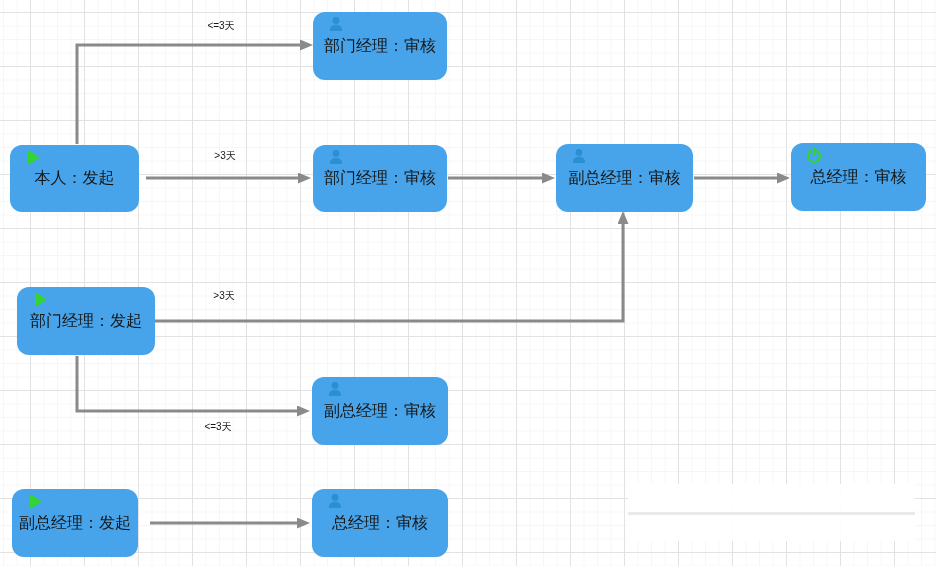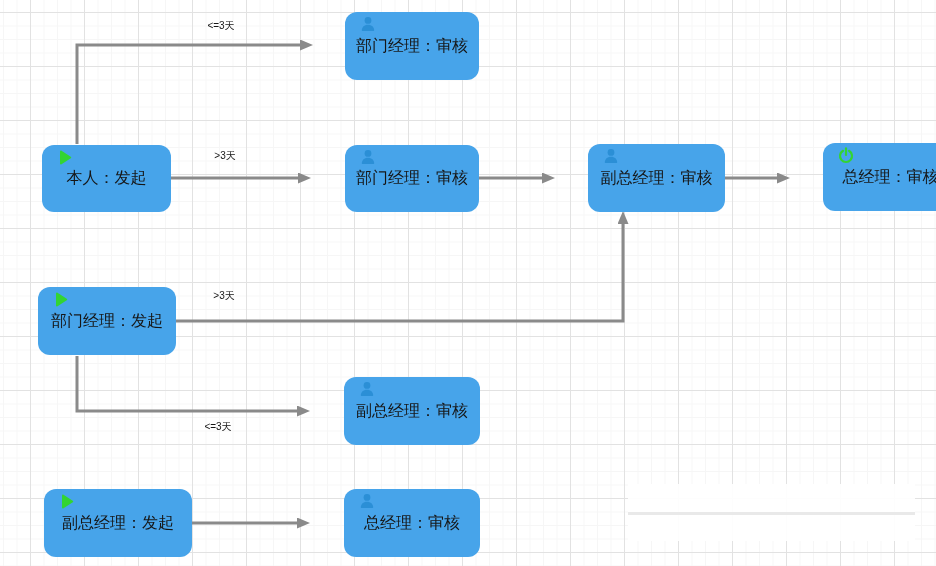--- a/index.html
+++ b/index.html
@@ -29,35 +29,35 @@
       linear-gradient(90deg, var(--grid-minor) 1px, transparent 1px);
     background-size:54px 54px, 54px 54px, 13.5px 13.5px, 13.5px 13.5px;
     background-position:0 12px, 30px 0, 0 12px, 3px 0;
   }
   .edges{position:absolute;left:0;top:0;width:936px;height:566px;}
   .edge{stroke:var(--arrow-gray);stroke-width:3;fill:none;}
   .arrhead{fill:var(--arrow-gray);}
   .node{
     position:absolute;background:var(--node-fill);border-radius:12px;
     display:flex;align-items:center;justify-content:center;
-    font-size:16px;color:var(--text-color);cursor:default;margin-left:32px;
+    font-size:16px;color:var(--text-color);cursor:default;
   }
   .node .nicon{position:absolute;left:14px;top:3px;width:18px;height:18px;}
   .node .nicon svg{width:18px;height:18px;display:block;}
   .play{fill:var(--icon-green);stroke:var(--icon-green);stroke-width:2;stroke-linejoin:round;}
   .person{fill:var(--icon-blue);}
   .power{stroke:var(--icon-green);stroke-width:2.2;fill:none;stroke-linecap:round;}
   .n1{left:10px;top:145px;width:129px;height:67px;}
   .n2{left:313px;top:12px;width:134px;height:68px;}
   .n3{left:313px;top:145px;width:134px;height:67px;}
   .n4{left:556px;top:144px;width:137px;height:68px;}
   .n5{left:791px;top:143px;width:135px;height:68px;}
-  .n6{left:6px;top:287px;width:138px;height:68px;}
+  .n6{left:17px;top:287px;width:138px;height:68px;}
   .n7{left:312px;top:377px;width:136px;height:68px;}
-  .n8{left:12px;top:489px;width:148px;height:68px;}
+  .n8{left:12px;top:489px;width:126px;height:68px;}
   .n9{left:312px;top:489px;width:136px;height:68px;}
   .edge-label{
     position:absolute;width:90px;text-align:center;
     font-size:10px;color:var(--text-color);
   }
   .l1{left:176px;top:19px;}
   .l2{left:180px;top:149px;}
   .l3{left:179px;top:289px;}
   .l4{left:173px;top:420px;}
   .panel{

